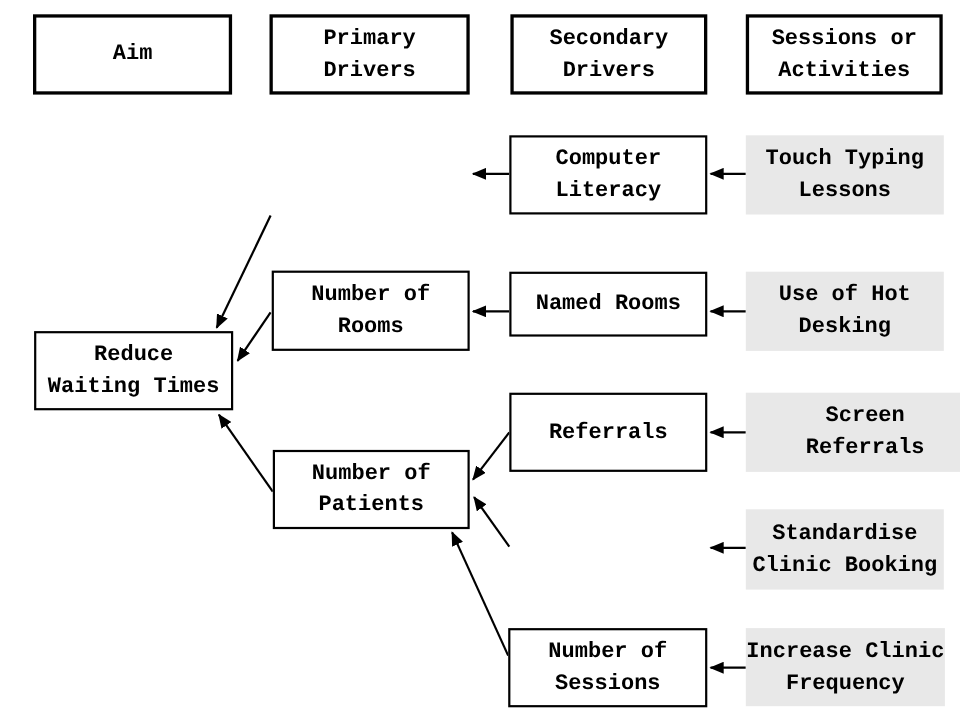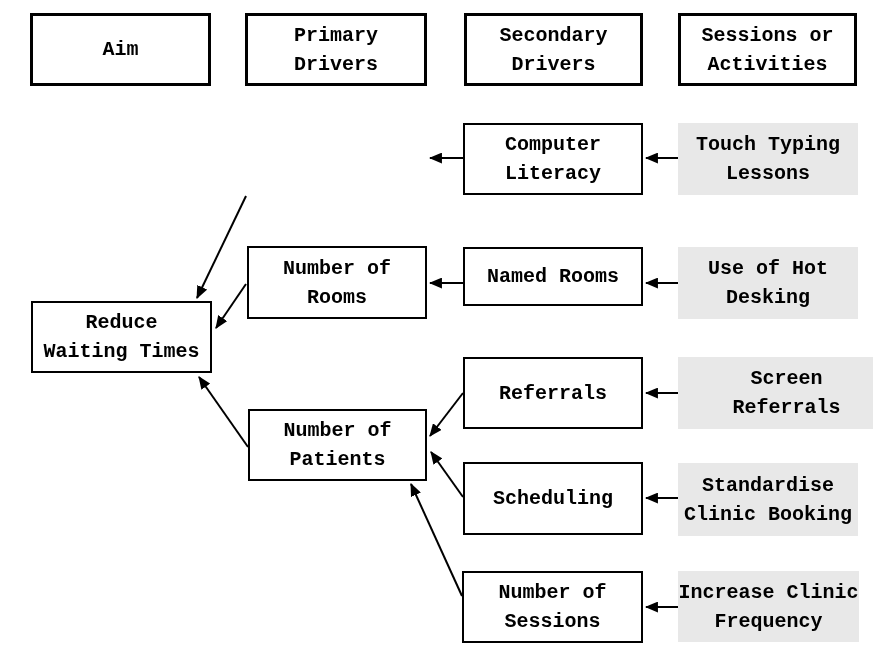--- a/index.html
+++ b/index.html
@@ -94,23 +94,20 @@
   <div class="box node" style="left:463px;top:123px;width:180px;height:72px">
     <span>Computer
 Literacy</span>
   </div>
   <div class="box node" style="left:463px;top:247px;width:180px;height:59px">
     <span>Named Rooms</span>
   </div>
   <div class="box node" style="left:463px;top:357px;width:180px;height:72px">
     <span>Referrals</span>
   </div>
-  <div class="box node" style="left:463px;top:462px;width:180px;height:73px">
-    <span>Scheduling</span>
-  </div>
   <div class="box node" style="left:462px;top:571px;width:181px;height:72px">
     <span>Number of
 Sessions</span>
   </div>
 
   <div class="box proj" style="left:678px;top:123px;width:180px;height:72px">
     <span>Touch Typing
 Lessons</span>
   </div>
   <div class="box proj" style="left:678px;top:247px;width:180px;height:72px">

